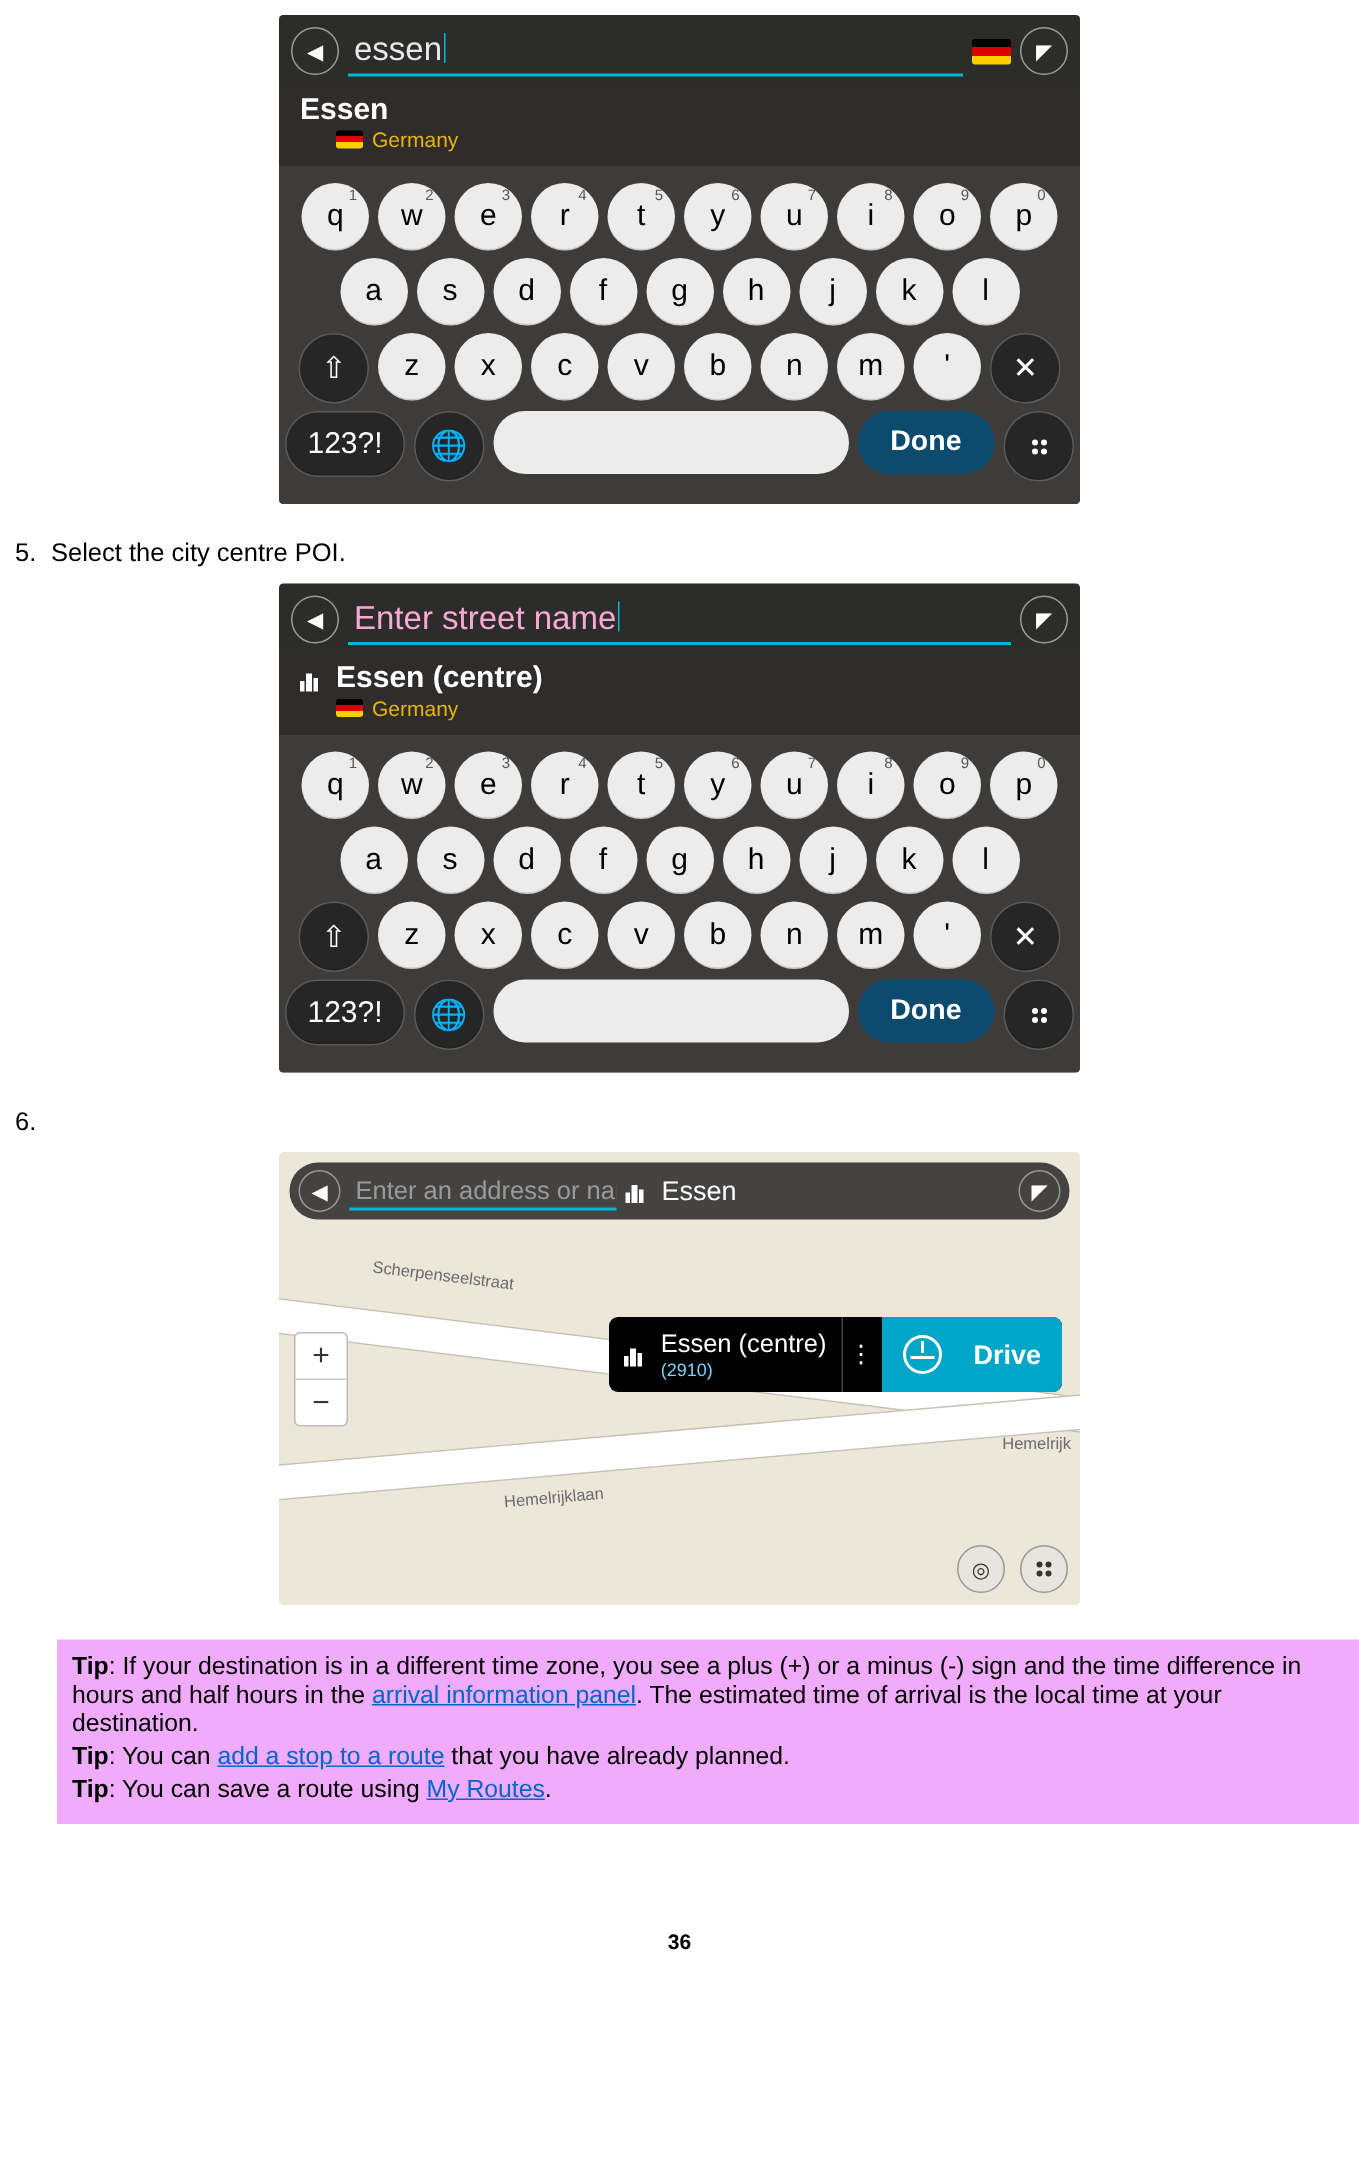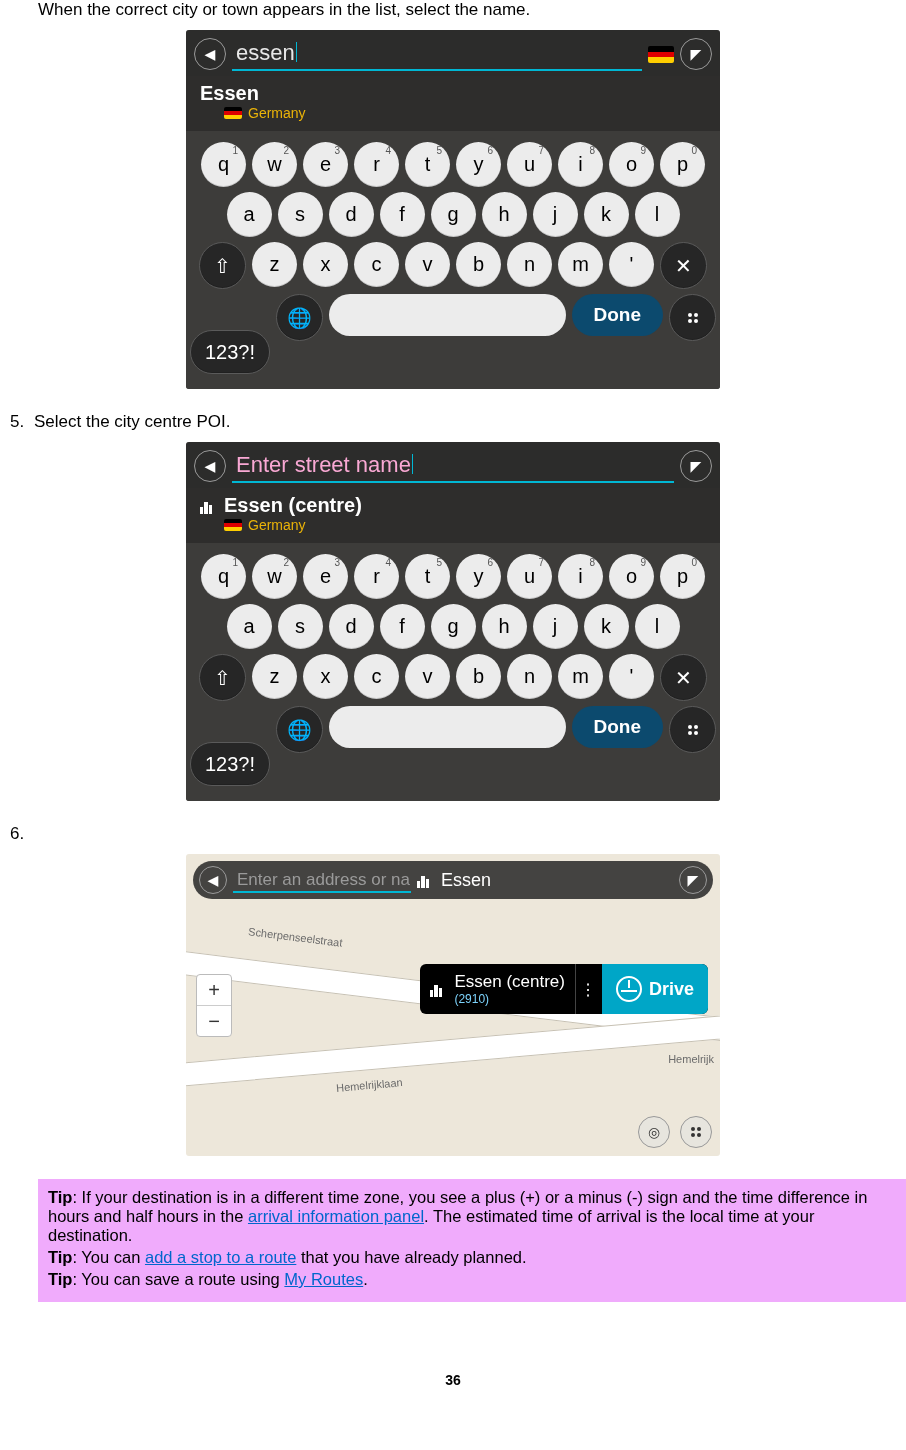--- a/index.html
+++ b/index.html
@@ -154,21 +154,20 @@
   .key.dark {
     background: #262626;
     color: #fff;
     border: 1px solid #5a5a5a;
   }
   .key.pill {
     border-radius: 22px;
     width: auto;
     padding: 0 14px;
     height: 42px;
-    margin-top: 36px;
   }
   .spacebar {
     flex: 1;
     background: #ececec;
     border-radius: 22px;
     height: 42px;
   }
   .done-btn {
     background: #0c4a6e;
     color: #fff;
@@ -245,21 +244,21 @@
     align-items: center;
     justify-content: center;
     border-left: 1px solid #444;
     font-size: 16px;
     letter-spacing: 2px;
   }
   .drive-btn {
     background: #00a6c7;
     display: flex;
     align-items: center;
-    gap: 7px;
+    gap: 21px;
     padding: 0 14px;
     font-size: 18px;
     font-weight: 600;
   }
   .wheel-icon {
     width: 22px; height: 22px;
     border: 2px solid #fff;
     border-radius: 50%;
     position: relative;
   }
@@ -344,21 +343,20 @@
     font-size: 14px;
     font-weight: 700;
     margin-top: 70px;
   }
 </style>
 </head>
 <body>
 
 <div class="page">
 
-  <div class="step-text-indent">When the correct city or town appears in the list, select the name.</div>
 
   <div class="screenshot-wrap">
     <div class="device">
       <div class="dev-topbar">
         <div class="round-btn">◀</div>
         <div class="search-field search-caret">essen</div>
         <span class="flag-de"></span>
         <div class="round-btn">◤</div>
       </div>
       <div class="suggestion">
@@ -515,21 +513,21 @@
       <span class="step-num">6.</span>
     </div>
   </div>
 
   <div class="screenshot-wrap">
     <div class="device-map">
       <div class="road r1"></div>
       <div class="road r2"></div>
       <div class="road-label" style="left:62px;top:77px;transform:rotate(7deg);">Scherpenseelstraat</div>
       <div class="road-label" style="left:150px;top:225px;transform:rotate(-5deg);">Hemelrijklaan</div>
-      <div class="road-label" style="right:6px;top:199px;">Hemelrijk</div>
+      <div class="road-label" style="right:6px;top:189px;">Hemelrijk</div>
 
       <div class="zoom-ctrl">
         <div>+</div>
         <div>−</div>
       </div>
 
       <div class="map-topbar">
         <div class="round-btn" style="width:26px;height:26px;">◀</div>
         <div class="map-input">Enter an address or nam</div>
         <div class="map-search-right">

